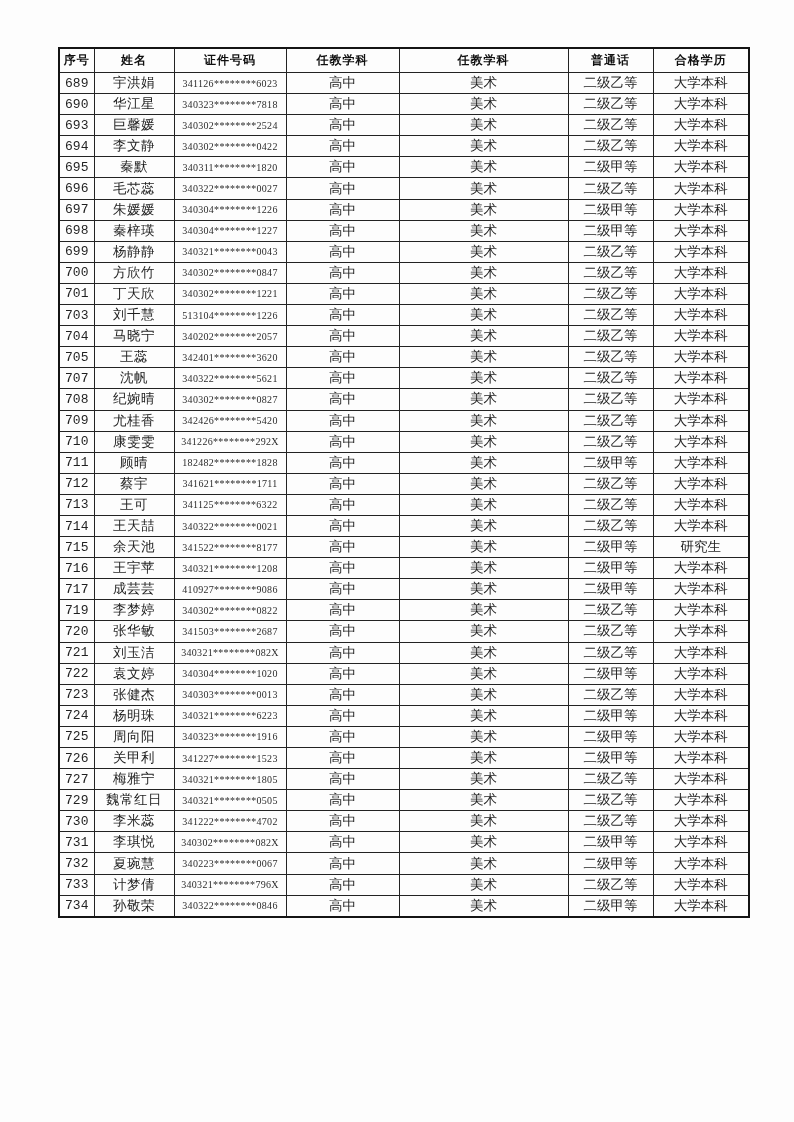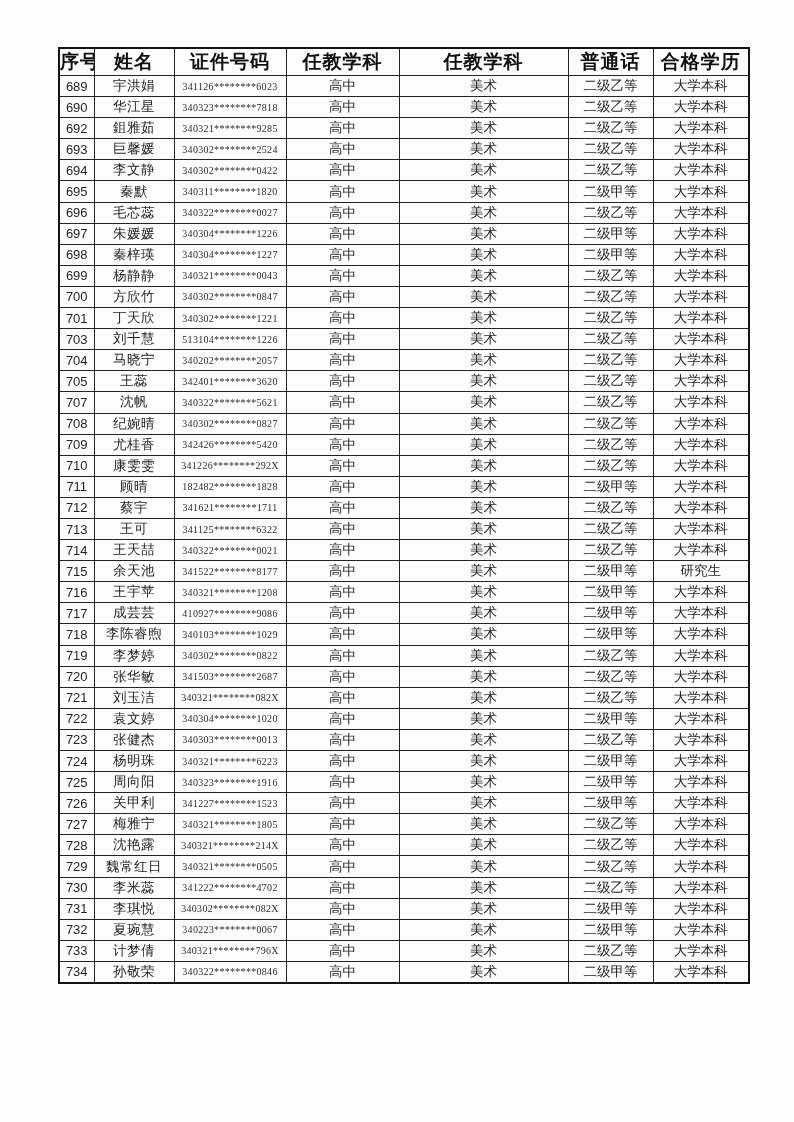--- a/index.html
+++ b/index.html
@@ -30,31 +30,31 @@
   th, td {
     border: 1px solid #232323;
     text-align: center;
     vertical-align: middle;
     padding: 0;
     overflow: hidden;
     white-space: nowrap;
   }
   th {
     height: 23px;
-    font-size: 19px;
+    font-size: 12px;
     font-weight: bold;
     letter-spacing: 1px;
     color: #101010;
   }
   td {
     height: 20.1px;
     font-size: 13.5px;
     color: #1f1f1f;
   }
-  td.c0 { font-size: 13px; font-family: Liberation Sans, sans-serif; }
+  td.c0 { font-size: 13px; font-family: Liberation Mono, monospace; }
   td.c2 {
     font-size: 10px;
     letter-spacing: 0.3px;
     color: #2b2b2b;
   }
   td.c1 { letter-spacing: 0.5px; }
 </style>
 </head>
 <body>
 
@@ -93,29 +93,20 @@
         <tr>
           <td class="c0">690</td>
           <td class="c1">华江星</td>
           <td class="c2">340323********7818</td>
           <td class="c3">高中</td>
           <td class="c4">美术</td>
           <td class="c5">二级乙等</td>
           <td class="c6">大学本科</td>
         </tr>
         <tr>
-          <td class="c0">692</td>
-          <td class="c1">鉏雅茹</td>
-          <td class="c2">340321********9285</td>
-          <td class="c3">高中</td>
-          <td class="c4">美术</td>
-          <td class="c5">二级乙等</td>
-          <td class="c6">大学本科</td>
-        </tr>
-        <tr>
           <td class="c0">693</td>
           <td class="c1">巨馨媛</td>
           <td class="c2">340302********2524</td>
           <td class="c3">高中</td>
           <td class="c4">美术</td>
           <td class="c5">二级乙等</td>
           <td class="c6">大学本科</td>
         </tr>
         <tr>
           <td class="c0">694</td>
@@ -309,29 +300,20 @@
         <tr>
           <td class="c0">717</td>
           <td class="c1">成芸芸</td>
           <td class="c2">410927********9086</td>
           <td class="c3">高中</td>
           <td class="c4">美术</td>
           <td class="c5">二级甲等</td>
           <td class="c6">大学本科</td>
         </tr>
         <tr>
-          <td class="c0">718</td>
-          <td class="c1">李陈睿煦</td>
-          <td class="c2">340103********1029</td>
-          <td class="c3">高中</td>
-          <td class="c4">美术</td>
-          <td class="c5">二级甲等</td>
-          <td class="c6">大学本科</td>
-        </tr>
-        <tr>
           <td class="c0">719</td>
           <td class="c1">李梦婷</td>
           <td class="c2">340302********0822</td>
           <td class="c3">高中</td>
           <td class="c4">美术</td>
           <td class="c5">二级乙等</td>
           <td class="c6">大学本科</td>
         </tr>
         <tr>
           <td class="c0">720</td>
@@ -393,29 +375,20 @@
           <td class="c2">341227********1523</td>
           <td class="c3">高中</td>
           <td class="c4">美术</td>
           <td class="c5">二级甲等</td>
           <td class="c6">大学本科</td>
         </tr>
         <tr>
           <td class="c0">727</td>
           <td class="c1">梅雅宁</td>
           <td class="c2">340321********1805</td>
-          <td class="c3">高中</td>
-          <td class="c4">美术</td>
-          <td class="c5">二级乙等</td>
-          <td class="c6">大学本科</td>
-        </tr>
-        <tr>
-          <td class="c0">728</td>
-          <td class="c1">沈艳露</td>
-          <td class="c2">340321********214X</td>
           <td class="c3">高中</td>
           <td class="c4">美术</td>
           <td class="c5">二级乙等</td>
           <td class="c6">大学本科</td>
         </tr>
         <tr>
           <td class="c0">729</td>
           <td class="c1">魏常红日</td>
           <td class="c2">340321********0505</td>
           <td class="c3">高中</td>

